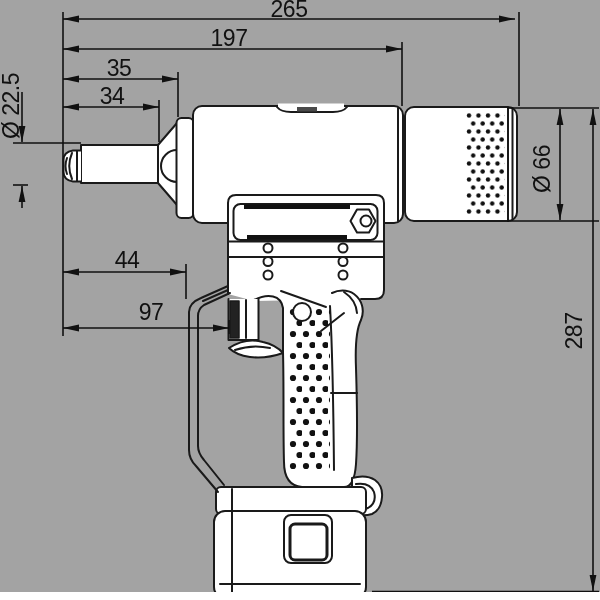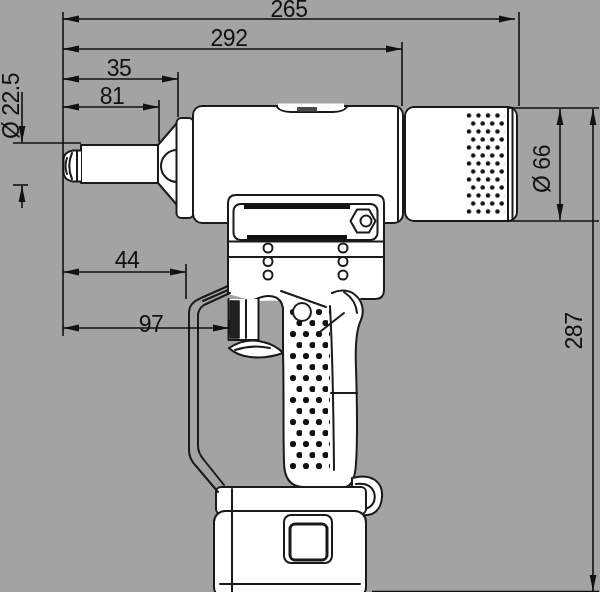--- a/index.html
+++ b/index.html
@@ -213,22 +213,22 @@
     <polygon points="560,109 556.6,125 563.4,125"></polygon>
         <polygon points="560,220 556.6,204 563.4,204"></polygon>
     <polygon points="593,109 589.6,125 596.4,125"></polygon>
         <polygon points="593,591 589.6,575 596.4,575"></polygon>
   </g>
 
   <line x1="0" y1="598.5" x2="600" y2="598.5" stroke="#b9b9b9" stroke-width="2"></line>
 </svg>
 
 <div class="dim-label" style="left:289px;top:9px">265</div>
-<div class="dim-label" style="left:229px;top:38px">292</div>
+<div class="dim-label" style="left:229px;top:38px">197</div>
 <div class="dim-label" style="left:119px;top:68px">35</div>
-<div class="dim-label" style="left:112px;top:96px">81</div>
+<div class="dim-label" style="left:112px;top:96px">34</div>
 <div class="dim-label rot" style="left:11px;top:106px">Ø 22.5</div>
 <div class="dim-label" style="left:127px;top:260px">44</div>
-<div class="dim-label" style="left:151px;top:324px">97</div>
+<div class="dim-label" style="left:151px;top:312px">97</div>
 <div class="dim-label rot" style="left:542px;top:169px">Ø 66</div>
 <div class="dim-label rot" style="left:574px;top:331px">287</div>
 
 </div>
 
 </body></html>

